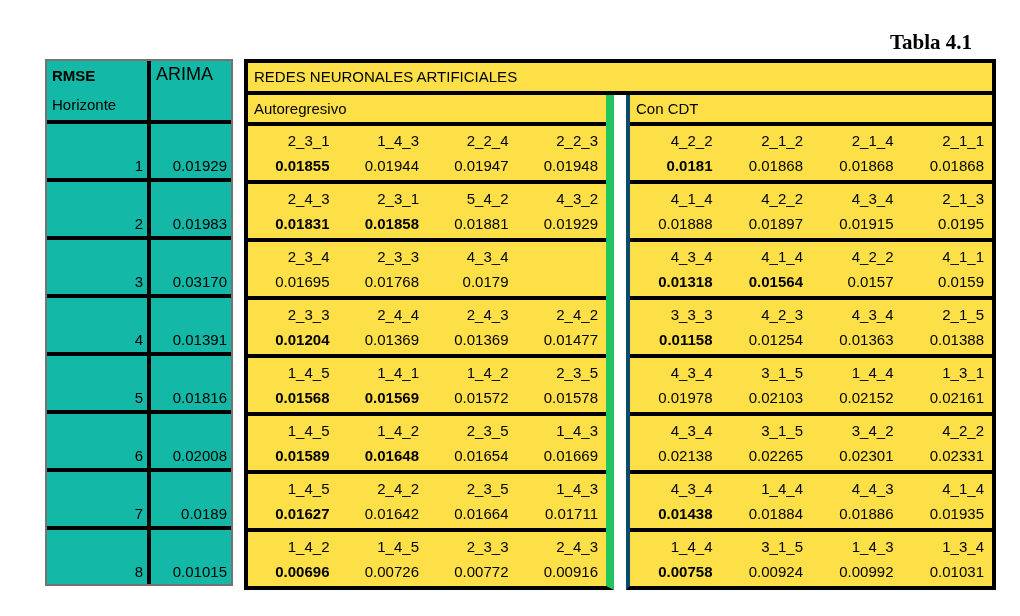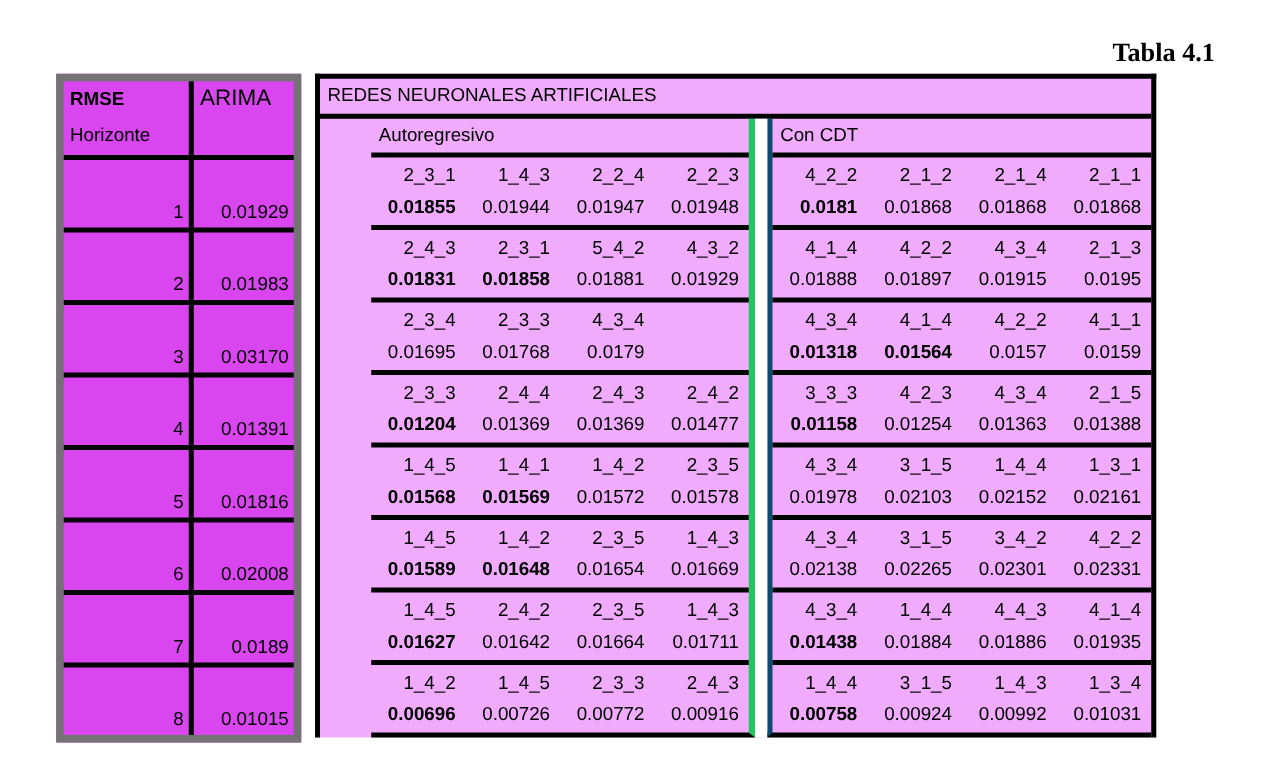--- a/index.html
+++ b/index.html
@@ -30,23 +30,23 @@
   .layout {
     display: flex;
     align-items: flex-start;
   }
   
   .left-box {
     display: grid;
     grid-template-columns: 100px 84px;
     grid-template-rows: 59px;
     grid-auto-rows: 58px;
-    border: 6px solid #737373;
+    border: 2px solid #737373;
     box-sizing: content-box;
-    background: #d946ef;
+    background: #14b8a6;
   }
   .left-box > div { box-sizing: border-box; }
   .lhdr-c1 {
     padding-left: 5px;
     font-size: 15px;
     line-height: 29px;
   }
   .lhdr-c1 .rmse { font-weight: bold; }
   .lhdr-c2 {
     border-left: 4px solid #000;
@@ -58,42 +58,42 @@
     display: flex;
     align-items: flex-end;
     justify-content: flex-end;
     font-size: 15px;
     padding: 0 4px 4px 0;
   }
   .lcell.c2 { border-left: 4px solid #000; }
   
   .right-box {
     margin-left: 11px;
-    width: 673px;
+    width: 752px;
     box-sizing: border-box;
     border: 4px solid #000;
     border-bottom: none;
-    background: #f0abfc;
+    background: #fde047;
   }
   .redes-hdr {
     height: 28px;
     border-bottom: 4px solid #000;
     box-sizing: content-box;
     font-size: 15px;
     line-height: 28px;
     padding-left: 6px;
     white-space: nowrap;
   }
   .sections { display: flex; }
   .sec {
     width: 366px;
     box-sizing: border-box;
     border-bottom: 4px solid #000;
   }
-  .sec-a { border-right: 5px solid #22c55e; margin-left: 41px; }
+  .sec-a { border-right: 8px solid #22c55e; }
   .sec-b { border-left: 4px solid #0c4a6e; }
   .vgap { width: 12px; background: #fff; }
   .sec-hdr {
     height: 27px;
     font-size: 15px;
     line-height: 27px;
     padding-left: 6px;
     white-space: nowrap;
   }
   .block {

